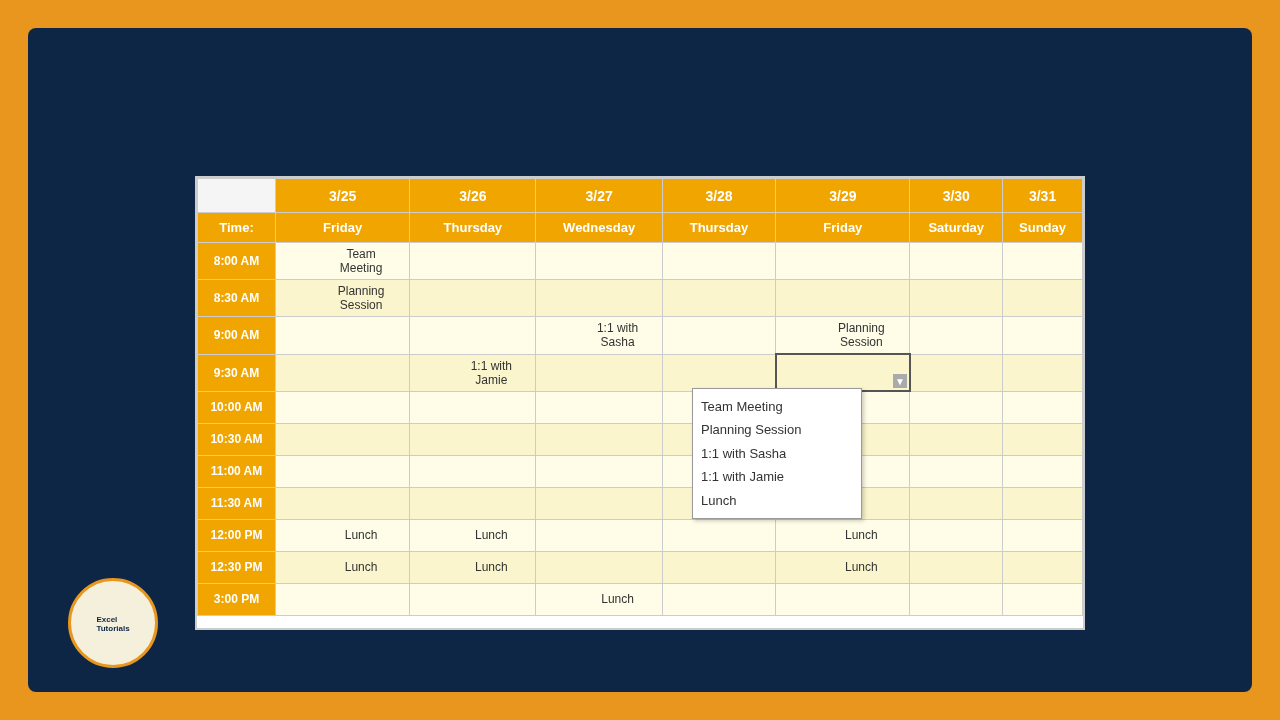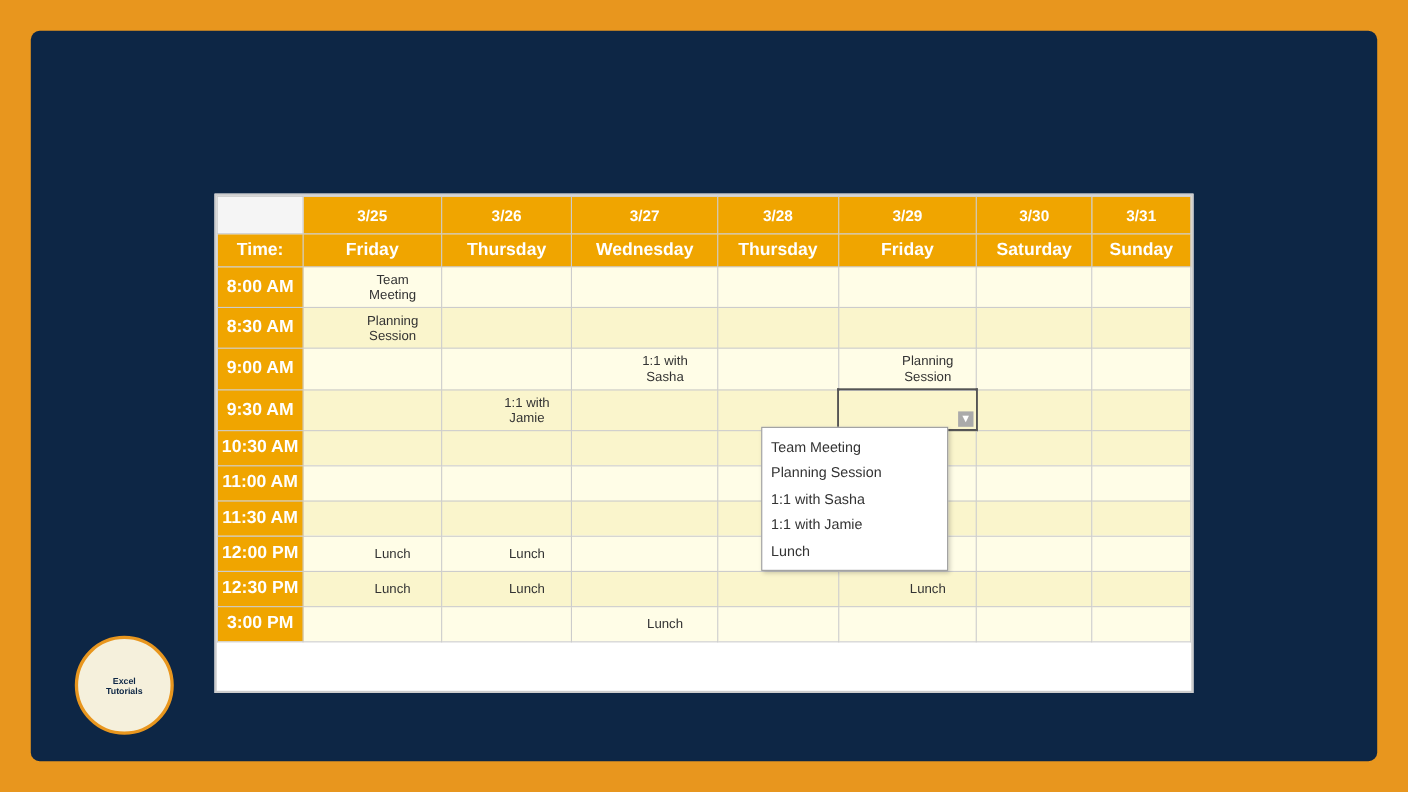--- a/index.html
+++ b/index.html
@@ -71,21 +71,20 @@
       font-size: 22px;
       font-weight: 900;
       color: #e8961e;
       line-height: 1;
     }
 
     .logo-excel {
       font-size: 8px;
       color: #0d2645;
       font-weight: bold;
-      text-align: center;
       margin-top: 2px;
     }
 
     
     .calendar-wrapper {
       position: absolute;
       top: 145px;
       left: 195px;
       right: 195px;
       bottom: 90px;
@@ -121,35 +120,35 @@
     .date-row th.first-col {
       background: #f5f5f5;
       border: 1px solid #ccc;
     }
 
     
     .day-row th {
       background: #f0a500;
       color: #fff;
       font-weight: bold;
-      font-size: 16px;
+      font-size: 13px;
       height: 30px;
     }
 
     .day-row th.time-header {
       background: #f0a500;
       color: #fff;
     }
 
     
     td.time-cell {
       background: #f0a500;
       color: #fff;
       font-weight: bold;
-      font-size: 16px;
+      font-size: 12px;
       width: 78px;
       white-space: nowrap;
     }
 
     
     td.data-cell {
       background: #fffde7;
       height: 32px;
       font-size: 12px;
       color: #333;
@@ -276,20 +275,30 @@
           <td class="data-cell alt has-content">1:1 with<br>Jamie</td>
           <td class="data-cell alt"></td>
           <td class="data-cell alt"></td>
           <td class="data-cell selected-cell alt" style="position: relative;">
             <div class="dropdown-arrow">▼</div>
           </td>
           <td class="data-cell alt"></td>
           <td class="data-cell alt"></td>
         </tr>
         <tr>
+          <td class="time-cell">10:00 AM</td>
+          <td class="data-cell"></td>
+          <td class="data-cell"></td>
+          <td class="data-cell"></td>
+          <td class="data-cell"></td>
+          <td class="data-cell"></td>
+          <td class="data-cell"></td>
+          <td class="data-cell"></td>
+        </tr>
+        <tr>
           <td class="time-cell">10:30 AM</td>
           <td class="data-cell alt"></td>
           <td class="data-cell alt"></td>
           <td class="data-cell alt"></td>
           <td class="data-cell alt"></td>
           <td class="data-cell alt"></td>
           <td class="data-cell alt"></td>
           <td class="data-cell alt"></td>
         </tr>
         <tr>

